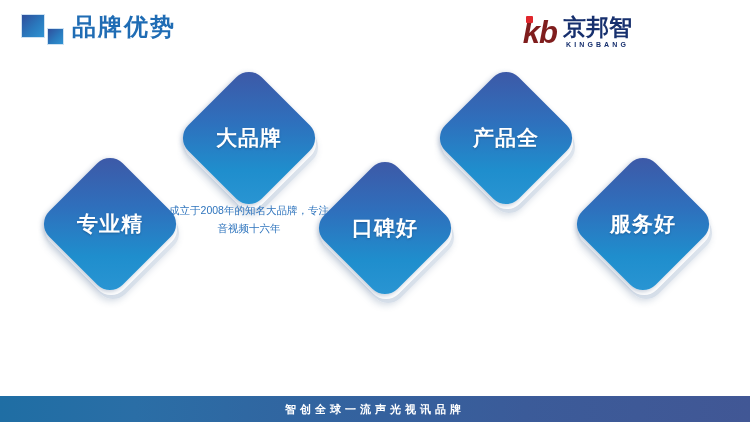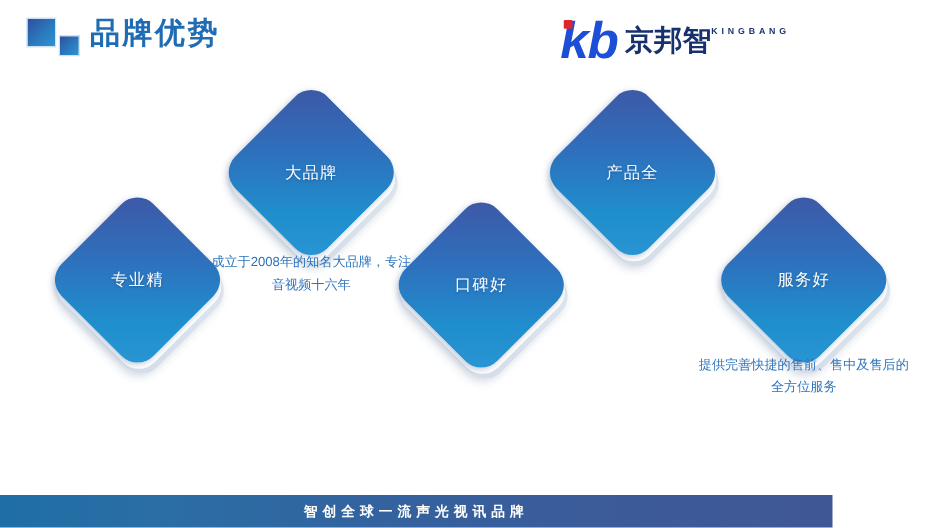--- a/index.html
+++ b/index.html
@@ -61,40 +61,40 @@
     position: absolute;
     right: 12px;
     top: 14px;
     height: 36px;
     display: flex;
     align-items: center;
     gap: 5px;
   }
   .logo-mark {
     position: relative;
-    font-size: 41px;
+    font-size: 31px;
     font-weight: bold;
     font-style: italic;
-    color: #1d4ed8;
+    color: #7f1d1d;
     line-height: 31px;
     letter-spacing: -1px;
     padding-right: 1px;
   }
   .logo-dot {
     position: absolute;
     left: 3px;
     top: -1px;
     width: 7px;
     height: 7px;
     background: #e0262c;
     border-radius: 1px;
   }
   .logo-cn-wrap {
     display: flex;
-    flex-direction: row;
+    flex-direction: column;
     justify-content: flex-start;
     line-height: 1;
   }
   .logo-cn {
     font-size: 23px;
     font-weight: bold;
     color: #17306e;
     letter-spacing: 0px;
     line-height: 24px;
   }
@@ -158,41 +158,41 @@
   }
   .diamond-label {
     position: absolute;
     left: 0; top: 0;
     width: 104px;
     height: 104px;
     display: flex;
     align-items: center;
     justify-content: center;
     color: #ffffff;
-    font-size: 13px;
-    font-weight: normal;
+    font-size: 21px;
+    font-weight: bold;
     letter-spacing: 1px;
     text-shadow: 0 1px 2px rgba(10,40,80,0.35);
     white-space: nowrap;
   }
   .caption {
     position: absolute;
     color: #2e74bd;
     font-size: 10.5px;
     line-height: 18px;
     text-align: center;
     width: 168px;
   }
 
   
   .footer {
     position: absolute;
     left: 0;
     bottom: 0;
-    width: 666px;
+    width: 750px;
     height: 26px;
     background: linear-gradient(90deg, #1f6ea4 0%, #2a6ea6 18%, #33639f 45%, #3b5b99 70%, #415795 100%);
     display: flex;
     align-items: center;
     justify-content: center;
     border-top: 1px solid #ffffff;
     margin-top: 45px;
   }
   .footer-text {
     color: #ffffff;
@@ -264,19 +264,18 @@
   </div>
 
   <div class="item" style="left:591px; top:110px;">
     <div class="diamond-wrap">
       <div class="diamond-shadow"></div>
       <div class="diamond-mid"></div>
       <div class="diamond"></div>
       <div class="diamond-label">服务好</div>
     </div>
   </div>
-  <div class="caption" style="left:559px; top:221px;">提供完善快捷的售前、售中及售后的全方位服务</div>
 
 </div>
 
 <div class="footer">
   <div class="footer-text">智创全球一流声光视讯品牌</div>
 </div>
 
 </body></html>

